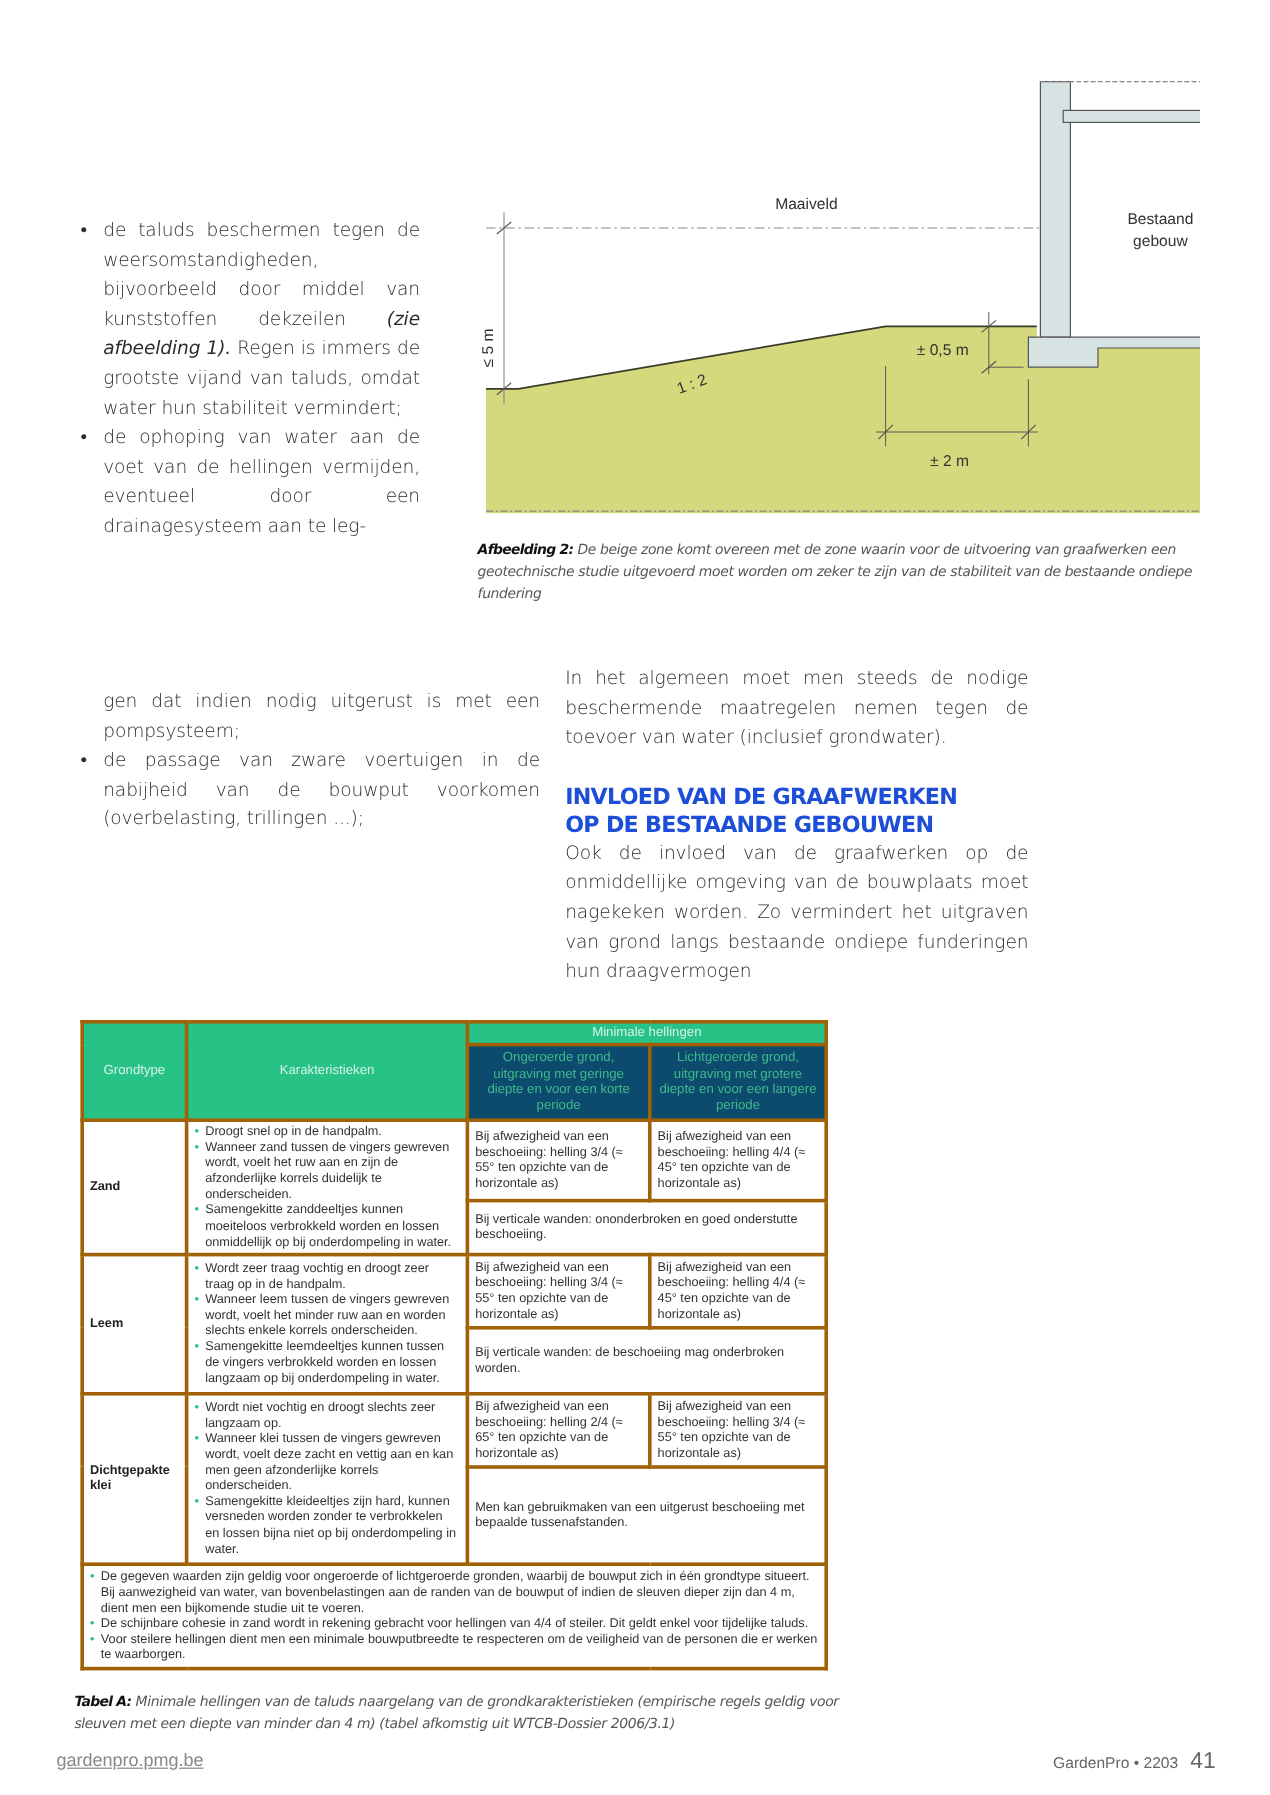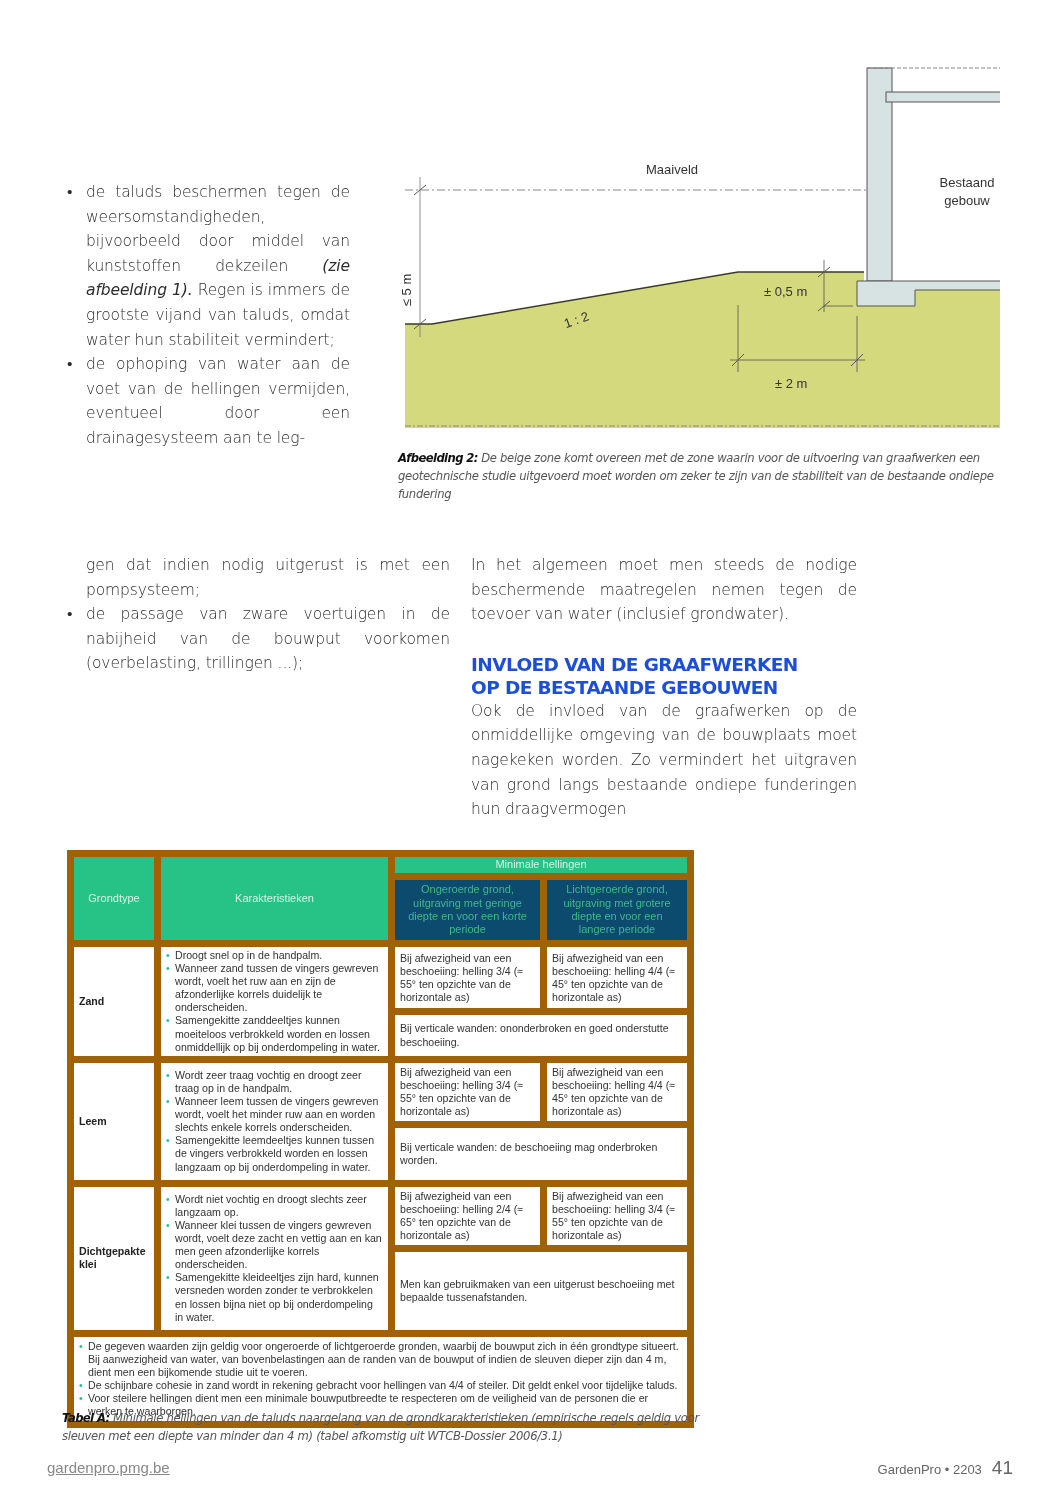--- a/index.html
+++ b/index.html
@@ -7,21 +7,21 @@
   .abs { position:absolute; }
   .body-text { font-family:"DejaVu Sans", sans-serif; font-size:15.5px; line-height:24.6px; color:#2c2c2c; text-align:justify; font-weight:300; letter-spacing:-0.1px; }
   ul.bullets { list-style:none; margin:0; padding:0; }
   ul.bullets li { position:relative; padding-left:26px; }
   ul.bullets li::before { content:"•"; position:absolute; left:7px; top:0; }
   .figure { left:400px; top:62px; width:600px; height:366px; }
   .caption { font-family:"DejaVu Sans", sans-serif; font-size:11.6px; line-height:18px; color:#555; font-style:italic; letter-spacing:-0.3px; }
   .caption b { font-style:italic; font-weight:bold; color:#111; letter-spacing:-0.6px; }
   h2.section { margin:0; font-family:"DejaVu Sans", sans-serif; font-weight:bold; font-size:18.5px; line-height:23px; color:#1d4ed8; letter-spacing:-0.6px; }
   table.tblA { border-collapse:collapse; font-family:"Liberation Sans", sans-serif; font-size:10.6px; line-height:13.1px; color:#333; width:620px; table-layout:fixed; }
-  table.tblA td, table.tblA th { border:7px solid #a16207; vertical-align:middle; padding:2px 5px; }
+  table.tblA td, table.tblA th { border:3px solid #a16207; vertical-align:middle; padding:2px 5px; }
   table.tblA th { background:#27c286; color:#d6f3e6; font-weight:normal; font-size:11px; }
   table.tblA th.sub { background:#0c4a6e; color:#3fb98a; text-align:center; line-height:13.4px; }
   table.tblA td.type { font-weight:bold; color:#222; }
   table.tblA ul { margin:0; padding:0; list-style:none; }
   table.tblA ul li { position:relative; padding-left:9px; }
   table.tblA ul li::before { content:"•"; position:absolute; left:0; color:#27c286; }
   .footer-url { font-family:"Liberation Sans", sans-serif; font-size:15px; color:#888; text-decoration:underline; }
   .footer-right { font-family:"Liberation Sans", sans-serif; font-size:13px; color:#666; }
   .page-num { font-family:"Liberation Sans", sans-serif; font-size:19px; color:#666; }
 </style>
@@ -76,21 +76,21 @@
   <span>De beige zone komt overeen met de zone waarin voor de uitvoering van graafwerken een geotechnische studie uitgevoerd moet worden om zeker te zijn van de stabiliteit van de bestaande ondiepe fundering</span>
 </div>
 
 <div class="abs body-text" style="left:60px; top:180px; width:290px;">
   <ul class="bullets">
     <li><span>de taluds beschermen tegen de weersomstandigheden, bijvoorbeeld door middel van kunststoffen dekzeilen</span> <i>(zie afbeelding 1).</i> <span>Regen is immers de grootste vijand van taluds, omdat water hun stabiliteit vermindert;</span></li>
     <li>de ophoping van water aan de voet van de hellingen vermijden, eventueel door een drainagesysteem aan te leg-</li>
   </ul>
 </div>
 
-<div class="abs body-text" style="left:60px; top:553px; width:390px;">
+<div class="abs body-text" style="left:60px; top:572px; width:390px;">
   <ul class="bullets">
     <li style="list-style:none;" class="cont"><span>gen dat indien nodig uitgerust is met een pompsysteem;</span></li>
     <li>de passage van zware voertuigen in de nabijheid van de bouwput voorkomen (overbelasting, trillingen ...);</li>
   </ul>
 </div>
 <style>ul.bullets li.cont::before{content:"";}</style>
 
 <div class="abs body-text" style="left:471px; top:553px; width:386px;">
   <p style="margin:0 0 26px 0;">In het algemeen moet men steeds de nodige beschermende maatregelen nemen tegen de toevoer van water (inclusief grondwater).</p>
   <h2 class="section">

